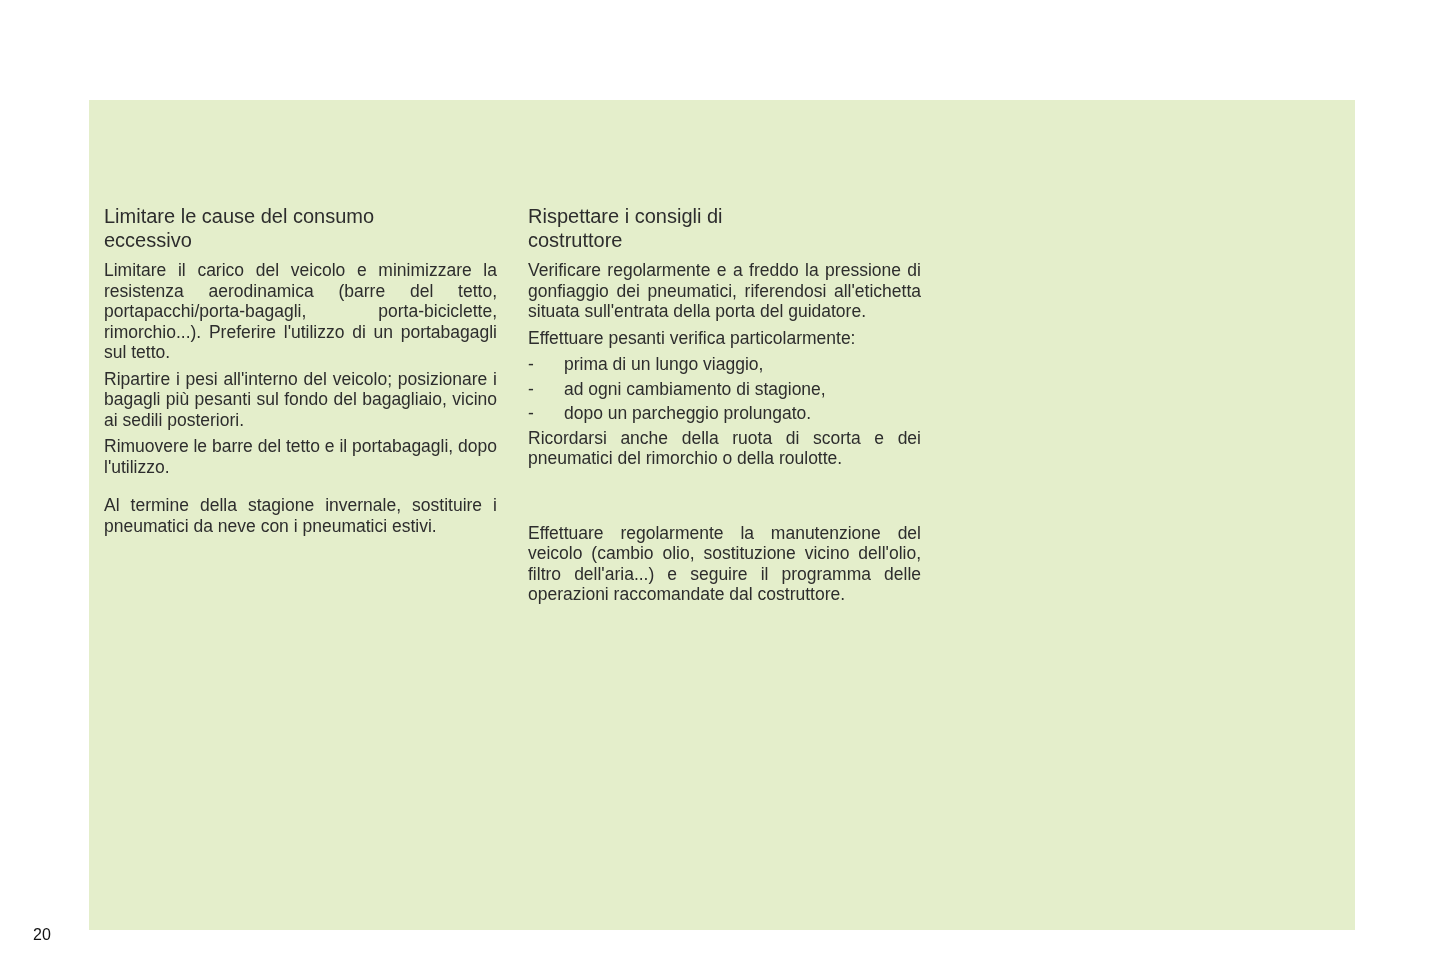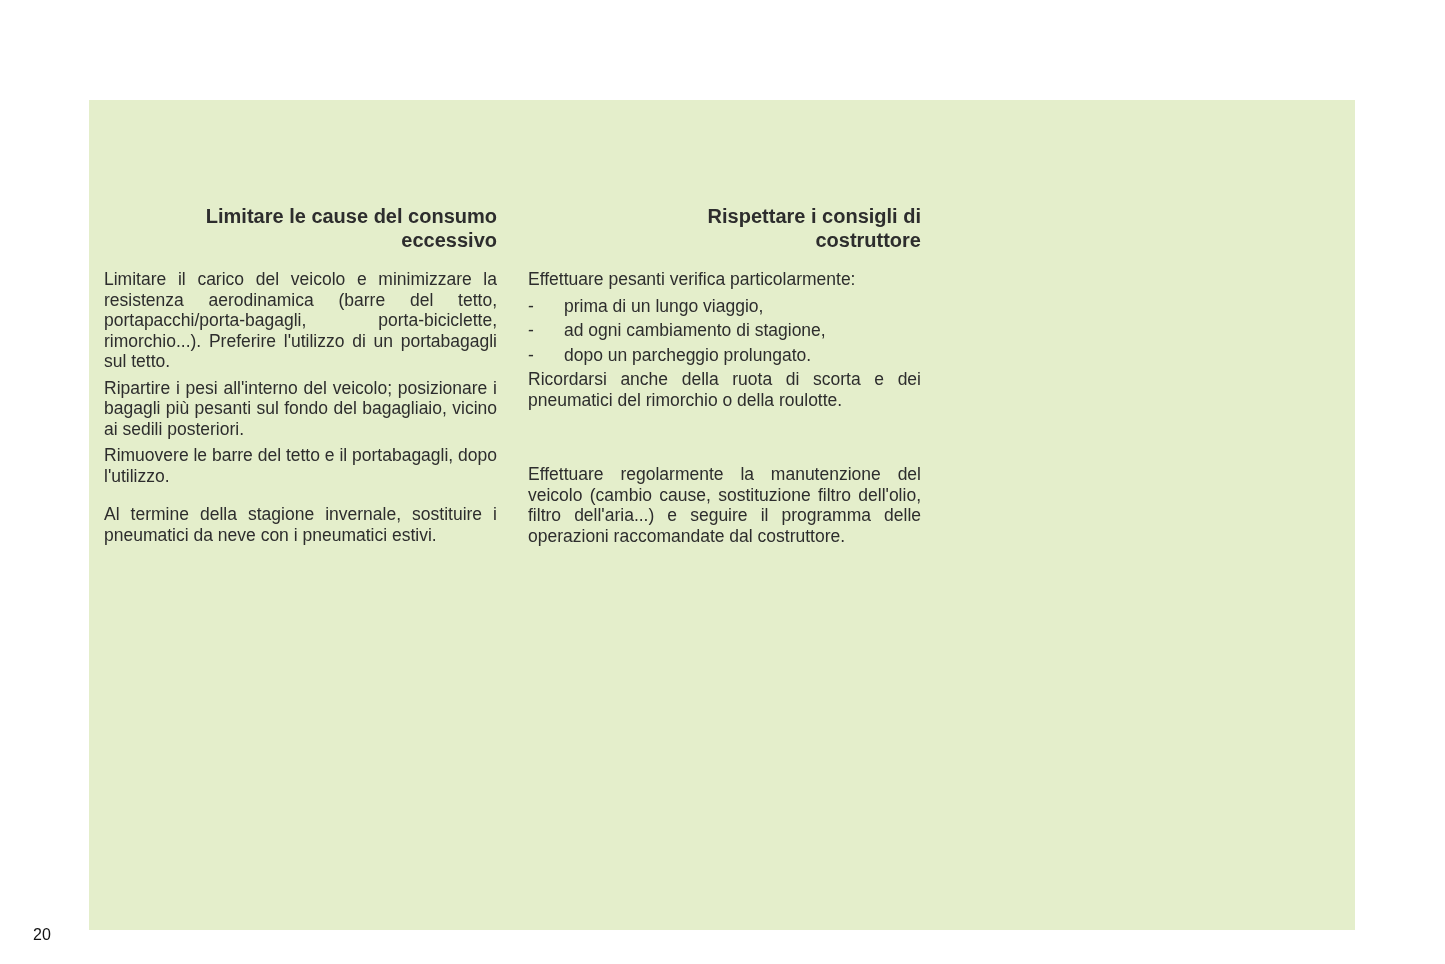--- a/index.html
+++ b/index.html
@@ -25,24 +25,24 @@
   .col {
     flex: 1;
     color: var(--text-color, #2d2d2d);
     font-size: 17.5px;
     line-height: 20.5px;
     text-align: justify;
   }
   .col h2 {
     font-size: 20px;
     line-height: 24px;
-    font-weight: bold;
+    font-weight: normal;
     white-space: pre-line;
-    text-align: right;
-    margin-bottom: 17px;
+    text-align: left;
+    margin-bottom: 8px;
     color: var(--text-color, #2d2d2d);
   }
   .col p { margin-bottom: 6px; }
   .gap-md { margin-top: 22px; }
   .gap-lg { margin-top: 18px; }
   .gap-xl { margin-top: 54px; }
   .col-right { padding-top: 56px; }
   .li { display: flex; margin-bottom: 4px; text-align: left; }
   .li .marker { width: 36px; flex: none; }
   .page-number {
@@ -65,35 +65,36 @@
 eccessivo</h2>
         <p>Limitare il carico del veicolo e minimizzare la resistenza aerodinamica (barre del tetto, portapacchi/porta-bagagli, porta-biciclette, rimorchio...). Preferire l'utilizzo di un portabagagli sul tetto.</p>
         <p>Ripartire i pesi all'interno del veicolo; posizionare i bagagli più pesanti sul fondo del bagagliaio, vicino ai sedili posteriori.</p>
         <p>Rimuovere le barre del tetto e il portabagagli, dopo l'utilizzo.</p>
         <p class="gap-lg">Al termine della stagione invernale, sostituire i pneumatici da neve con i pneumatici estivi.</p>
       </div>
 
       <div class="col">
         <h2>Rispettare i consigli di
 costruttore</h2>
+        <p>Verificare regolarmente e a freddo la pressione di gonfiaggio dei pneumatici, riferendosi all'etichetta situata sull'entrata della porta del guidatore.</p>
         <p>Effettuare pesanti verifica particolarmente:</p>
         <div class="li">
           <span class="marker">-</span>
           <span>prima di un lungo viaggio,</span>
         </div>
         <div class="li">
           <span class="marker">-</span>
           <span>ad ogni cambiamento di stagione,</span>
         </div>
         <div class="li">
           <span class="marker">-</span>
           <span>dopo un parcheggio prolungato.</span>
         </div>
         <p>Ricordarsi anche della ruota di scorta e dei pneumatici del rimorchio o della roulotte.</p>
-        <p class="gap-xl">Effettuare regolarmente la manutenzione del veicolo (cambio cause, sostituzione filtro dell'olio, filtro dell'aria...) e seguire il programma delle operazioni raccomandate dal costruttore.</p>
+        <p class="gap-xl">Effettuare regolarmente la manutenzione del veicolo (cambio olio, sostituzione vicino dell'olio, filtro dell'aria...) e seguire il programma delle operazioni raccomandate dal costruttore.</p>
       </div>
 
       <div class="col col-right">
       </div>
 
     </div>
   </div>
   <div class="page-number">20</div>
 </div>
 

